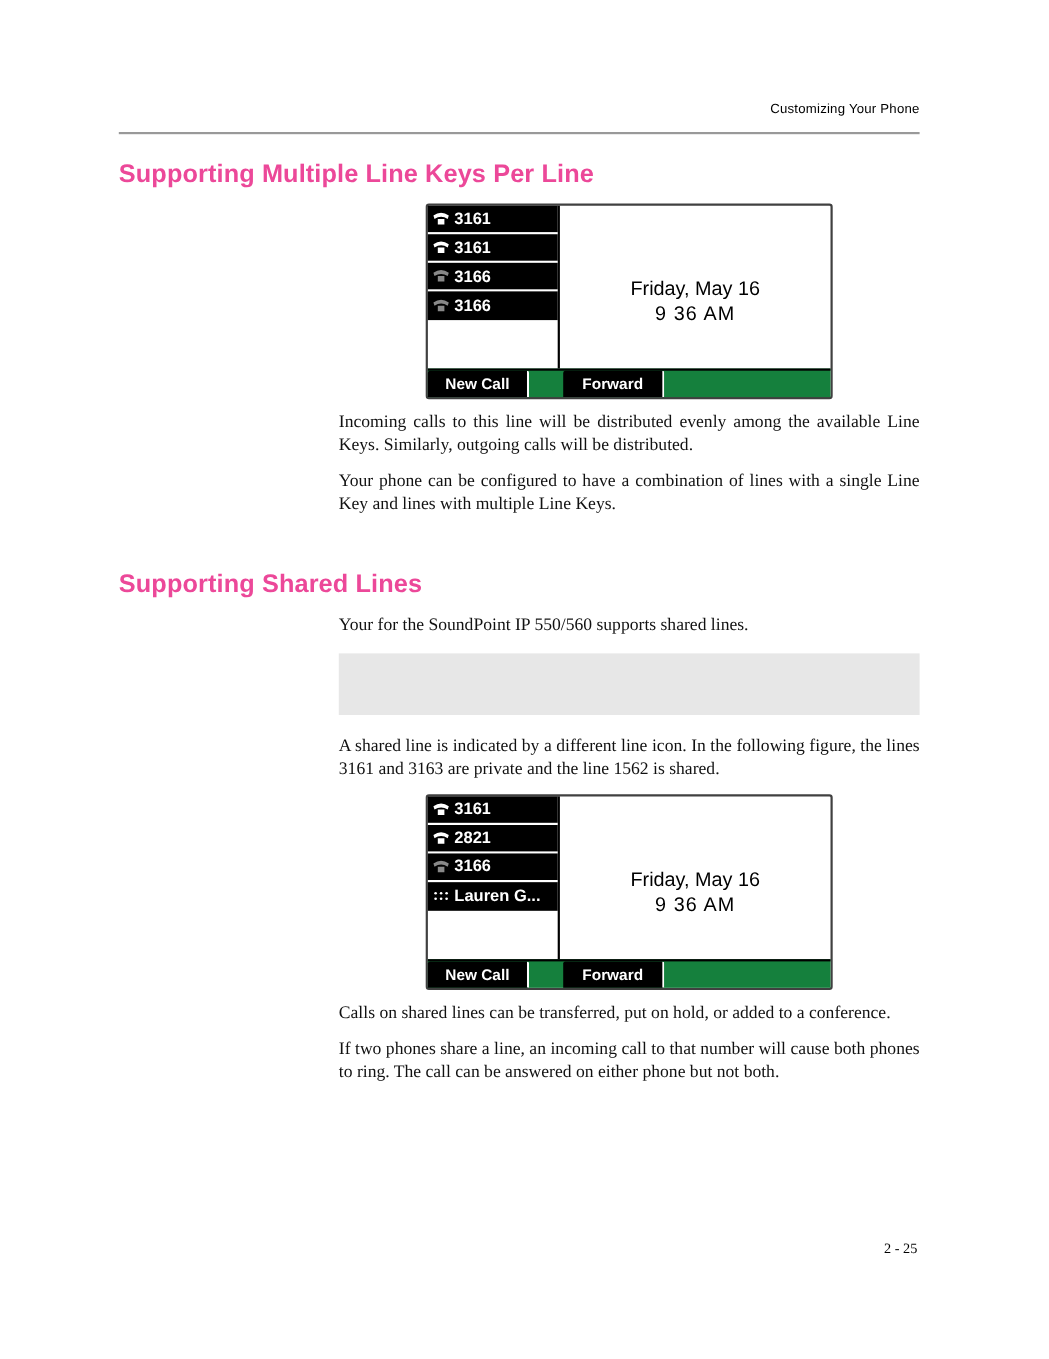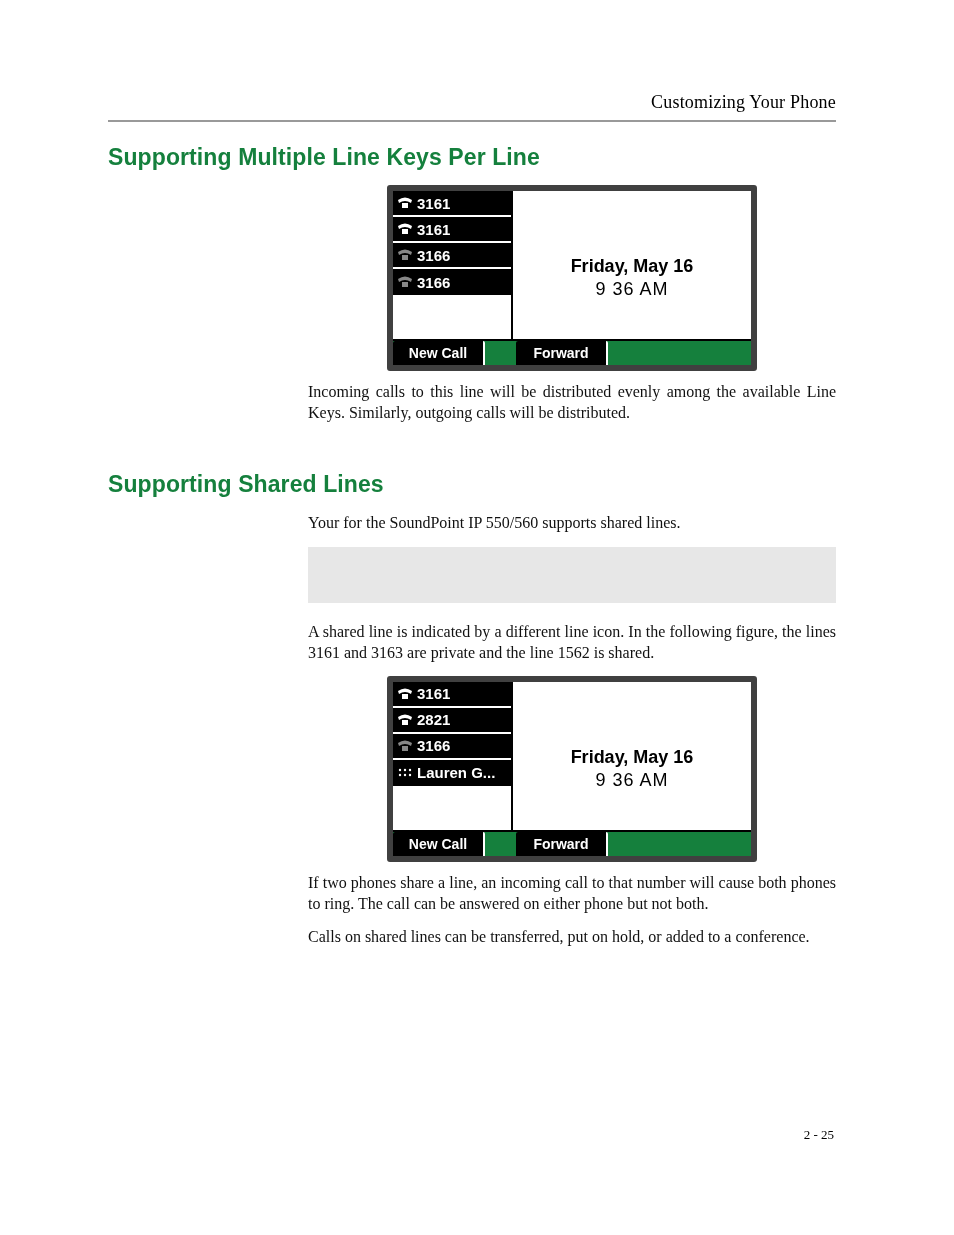--- a/index.html
+++ b/index.html
@@ -13,39 +13,39 @@
   }
   .page {
     padding: 88px 110px 40px 108px;
     position: relative;
     height: 100%;
   }
   .running-head {
     position: absolute;
     top: 92px;
     right: 118px;
-    font-size: 18px;
-    font-family: Liberation Serif, serif;
+    font-size: 12px;
+    font-family: Liberation Sans, sans-serif;
     font-weight: 300;
     letter-spacing: 0.2px;
   }
   .rule {
     position: absolute;
     top: 120px;
     left: 108px;
     right: 118px;
     height: 2px;
     background: #999;
   }
   .content {
     padding-top: 56px;
   }
   h2.section {
     font-family: 'Trebuchet MS', Arial, Helvetica, sans-serif;
-    color: #15803d;
+    color: #ec4899;
     font-weight: bold;
     font-size: 23px;
     margin-bottom: 14px;
     letter-spacing: 0.1px;
   }
   .body-block {
     margin-left: 200px;
     margin-right: 8px;
   }
   p.para {
@@ -55,21 +55,21 @@
     text-align: justify;
     color: #111;
   }
   .figure-wrap {
     margin: 8px 0 10px 0;
     display: flex;
     justify-content: center;
   }
   .phone-screen {
     width: 370px;
-    border: 6px solid #404040;
+    border: 2px solid #404040;
     border-radius: 3px;
     background: #fff;
     position: relative;
   }
   .ps-main {
     display: flex;
     height: 148px;
   }
   .ps-left {
     width: 120px;
@@ -101,21 +101,21 @@
   .ps-right {
     flex: 1;
     display: flex;
     flex-direction: column;
     align-items: center;
     justify-content: center;
     padding-bottom: 18px;
   }
   .ps-date {
     font-family: Arial, Helvetica, sans-serif;
-    font-weight: bold;
+    font-weight: normal;
     font-size: 18px;
     margin-bottom: 2px;
     margin-top: 44px;
   }
   .ps-time {
     font-family: Arial, Helvetica, sans-serif;
     font-weight: 400;
     font-size: 18px;
     letter-spacing: 1px;
   }
@@ -208,20 +208,21 @@
             </div>
           </div>
           <div class="ps-soft">
             <div class="sk">New Call</div>
             <div class="sk">Forward</div>
           </div>
         </div>
       </div>
 
       <p class="para">Incoming calls to this line will be distributed evenly among the available Line Keys. Similarly, outgoing calls will be distributed.</p>
+      <p class="para">Your phone can be configured to have a combination of lines with a single Line Key and lines with multiple Line Keys.</p>
     </div>
 
     <div class="spacer-top"></div>
 
     <h2 class="section">Supporting Shared Lines</h2>
     <div class="body-block">
       <p class="para">Your for the SoundPoint IP 550/560 supports shared lines.</p>
 
       <div class="note-box"></div>
 
@@ -274,20 +275,20 @@
               <div class="ps-time">9 36 AM</div>
             </div>
           </div>
           <div class="ps-soft">
             <div class="sk">New Call</div>
             <div class="sk">Forward</div>
           </div>
         </div>
       </div>
 
+      <p class="para">Calls on shared lines can be transferred, put on hold, or added to a conference.</p>
       <p class="para">If two phones share a line, an incoming call to that number will cause both phones to ring. The call can be answered on either phone but not both.</p>
-      <p class="para">Calls on shared lines can be transferred, put on hold, or added to a conference.</p>
     </div>
 
   </div>
 
   <div class="page-num">2 - 25</div>
 </div>
 
 </body></html>

